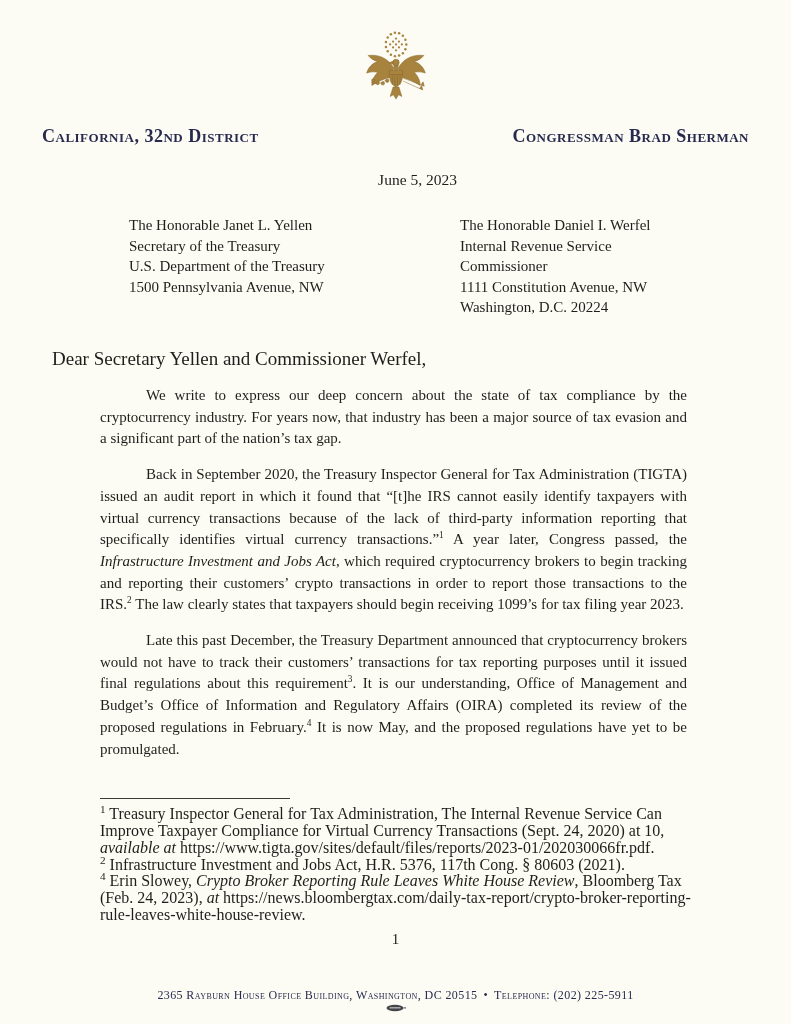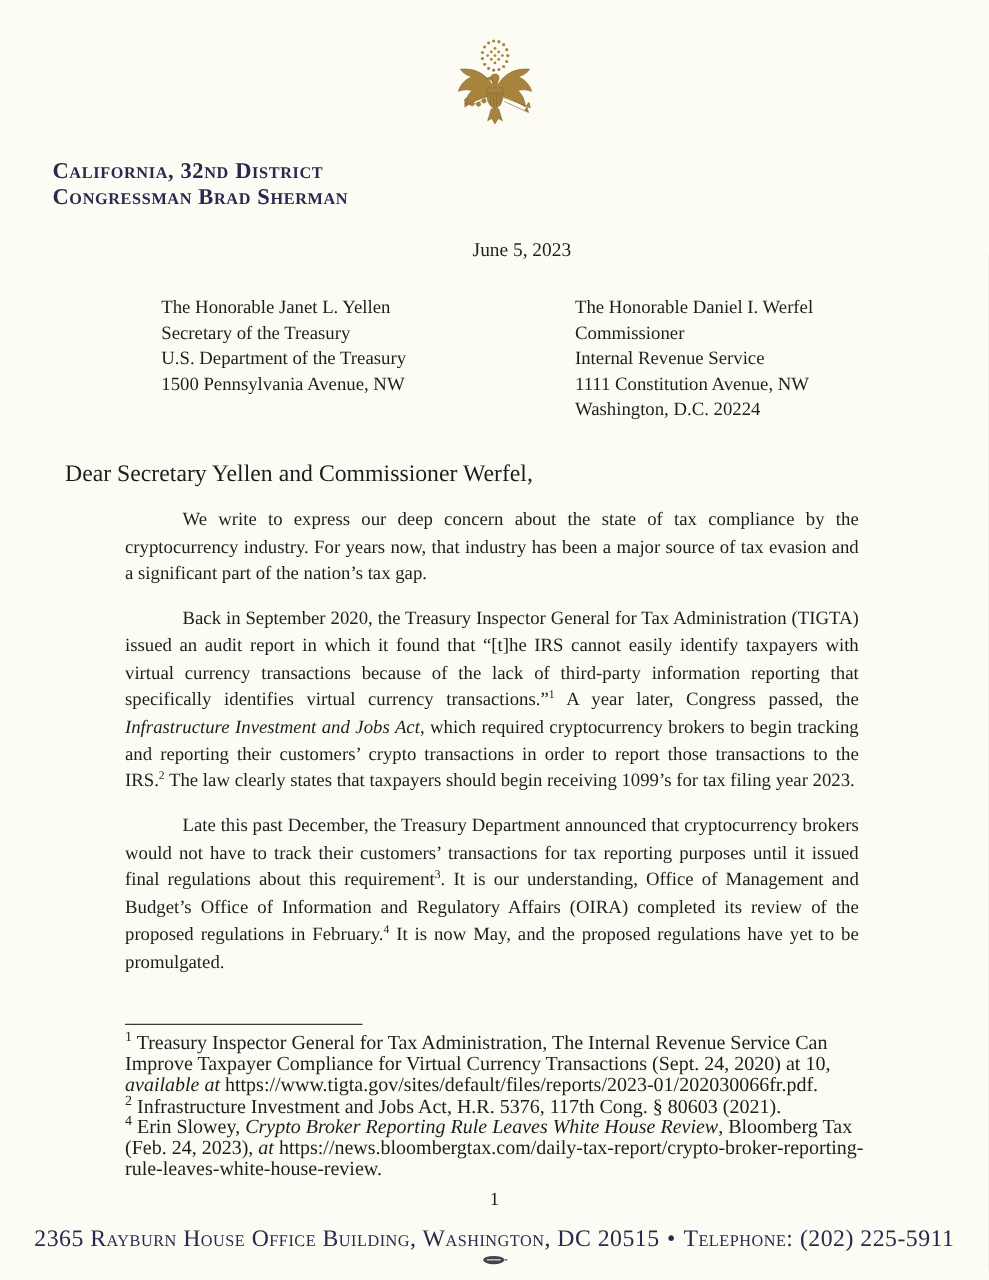--- a/index.html
+++ b/index.html
@@ -16,21 +16,21 @@
     width:791px;height:1024px;
     margin:0 auto;
     background:var(--page-bg);
     font-family:"Liberation Serif","DejaVu Serif",serif;
     color:var(--ink);
     overflow:hidden;
   }
   .seal{display:block;margin:28px auto 0;}
   .masthead{
     display:flex;justify-content:space-between;align-items:baseline;
-    padding:0 42px;margin-top:2px;flex-direction:column;
+    padding:0 42px;margin-top:2px;
   }
   .masthead .mast-text{
     font-weight:bold;font-variant:small-caps;letter-spacing:.5px;
     font-size:18px;color:var(--navy);
   }
   .dateline{text-align:center;margin-top:24px;font-size:15.5px;padding-left:44px;}
   .recipients{position:relative;margin-top:26px;padding:0 100px;height:103px;}
   .addr-col{position:absolute;top:0;}
   .addr-left{left:100px;margin-left:29px;}
   .addr-right{left:460px;}
@@ -52,21 +52,21 @@
     font-size:16px;line-height:16.8px;text-align:left;
     overflow-wrap:break-word;
   }
   .footnotes sup{font-size:.7em;}
   .page-number{text-align:center;margin-top:7px;font-size:15px;}
   .page-footer{
     position:absolute;left:0;right:0;bottom:12px;text-align:center;
   }
   .footer-line{
     font-variant:small-caps;letter-spacing:.4px;
-    font-size:19px;color:var(--navy);white-space:nowrap;
+    font-size:12px;color:var(--navy);white-space:nowrap;
   }
   .footer-line .sep{padding:0 6px;}
   .union-bug{display:block;margin:1px auto 0;}
 </style>
 </head>
 <body>
 
 <div class="page">
 
   <svg class="seal" width="88" height="96" viewBox="0 0 120 130" aria-hidden="true">
@@ -135,22 +135,22 @@
 
   <div class="recipients">
     <div class="addr-col addr-left">
         <div class="addr-line">The Honorable Janet L. Yellen</div>
         <div class="addr-line">Secretary of the Treasury</div>
         <div class="addr-line">U.S. Department of the Treasury</div>
         <div class="addr-line">1500 Pennsylvania Avenue, NW</div>
       </div>
     <div class="addr-col addr-right">
         <div class="addr-line">The Honorable Daniel I. Werfel</div>
+        <div class="addr-line">Internal Revenue Service</div>
         <div class="addr-line">Commissioner</div>
-        <div class="addr-line">Internal Revenue Service</div>
         <div class="addr-line">1111 Constitution Avenue, NW</div>
         <div class="addr-line">Washington, D.C. 20224</div>
       </div>
   </div>
 
   <div class="salutation">Dear Secretary Yellen and Commissioner Werfel,</div>
 
   <div class="body-block">
       <p><span>We write to express our deep concern about the state of tax compliance by the cryptocurrency industry. For years now, that industry has been a major source of tax evasion and a significant part of the nation’s tax gap.</span></p>
       <p><span>Back in September 2020, the Treasury Inspector General for Tax Administration (TIGTA) issued an audit report in which it found that “[t]he IRS cannot easily identify taxpayers with virtual currency transactions because of the lack of third-party information reporting that specifically identifies virtual currency transactions.”</span><sup>1</sup><span> A year later, Congress passed, the </span><span class="it">Infrastructure Investment and Jobs Act</span><span>, which required cryptocurrency brokers to begin tracking and reporting their customers’ crypto transactions in order to report those transactions to the IRS.</span><sup>2</sup><span> The law clearly states that taxpayers should begin receiving 1099’s for tax filing year 2023.</span></p>

